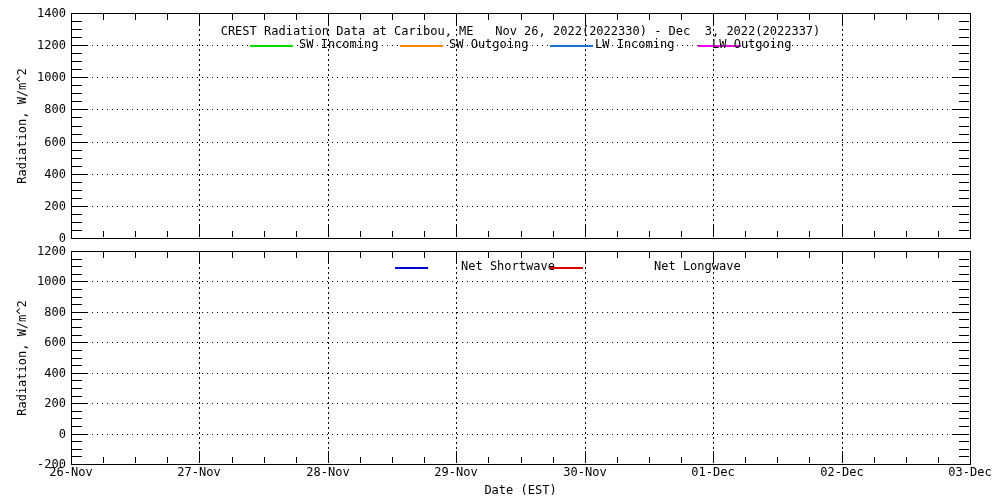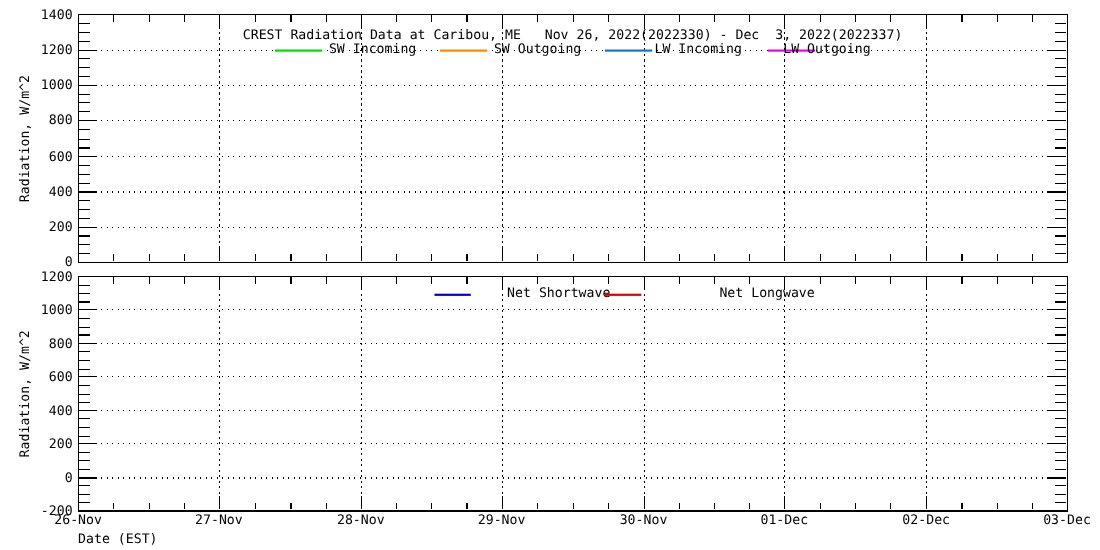--- a/index.html
+++ b/index.html
@@ -13,21 +13,21 @@
     position:absolute; left:71px; width:899px; top:24px;
     text-align:center; white-space:pre;
   }
   .y-axis-title {
     position:absolute; white-space:nowrap;
     transform:translate(-50%,-50%) rotate(-90deg);
   }
   #ylabel-top  { left:22px; top:126px; }
   #ylabel-bottom { left:22px; top:358px; }
   .x-axis-title {
-    position:absolute; left:71px; width:899px; top:483px; text-align:left;
+    position:absolute; left:71px; width:899px; top:483px; text-align:center;
   }
   .legend-line { position:absolute; height:2px; }
   .legend-label { position:absolute; white-space:nowrap; }
   svg text { font-family:"DejaVu Sans Mono", monospace; font-size:12px; fill:#000; }
 </style>
 </head>
 <body>
 
 <div id="canvas">
   <svg id="grid-svg" width="1000" height="500">

